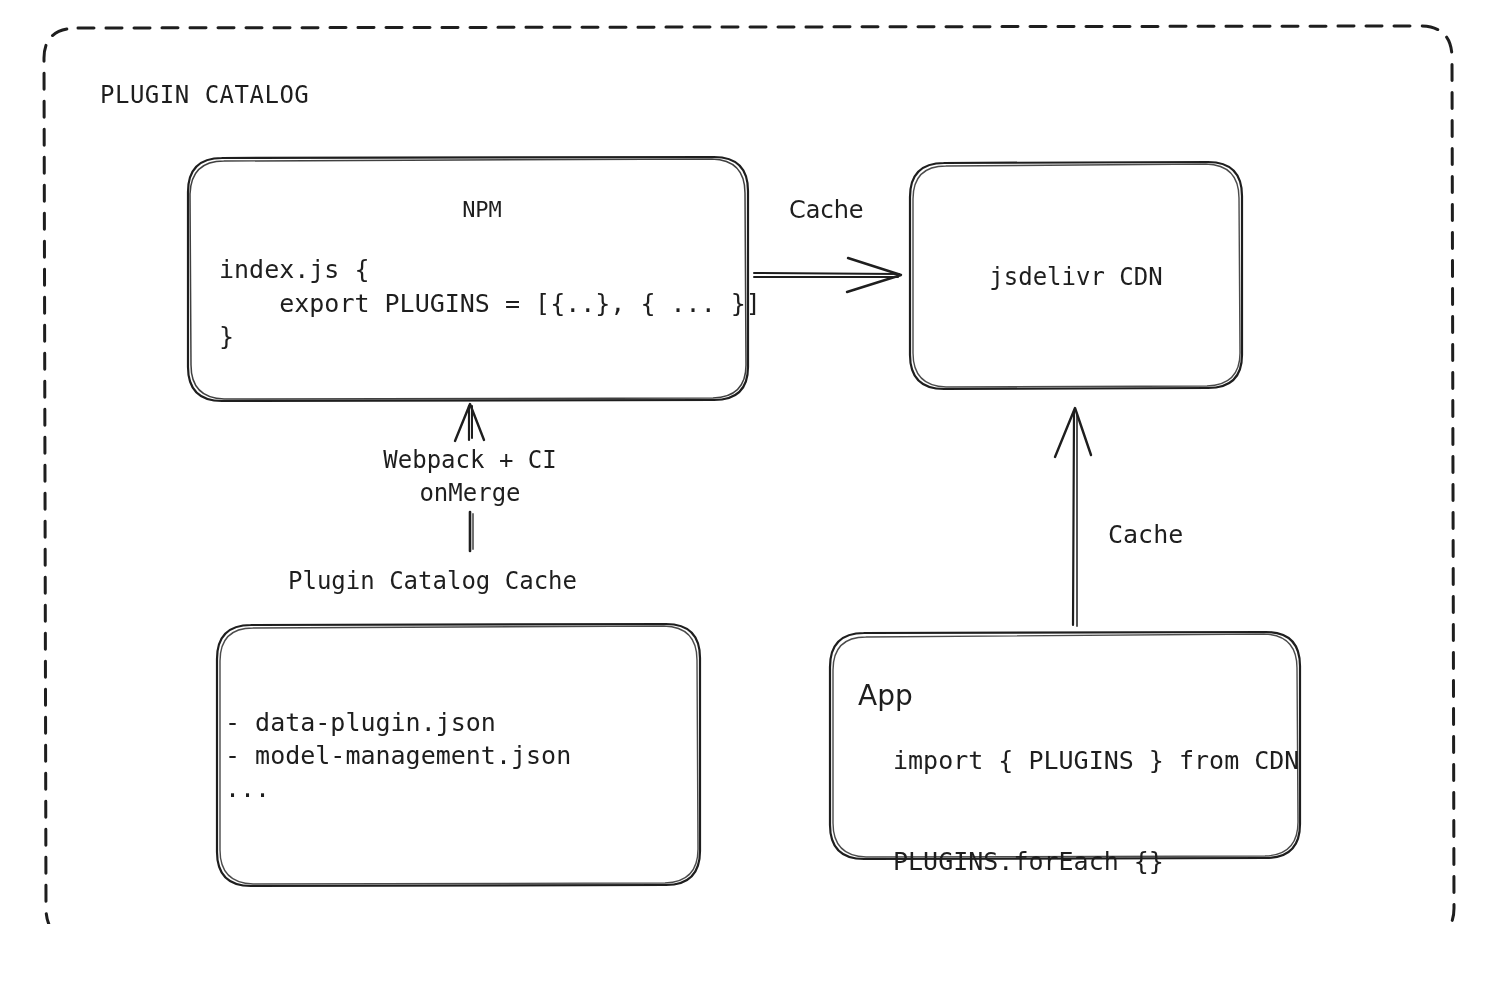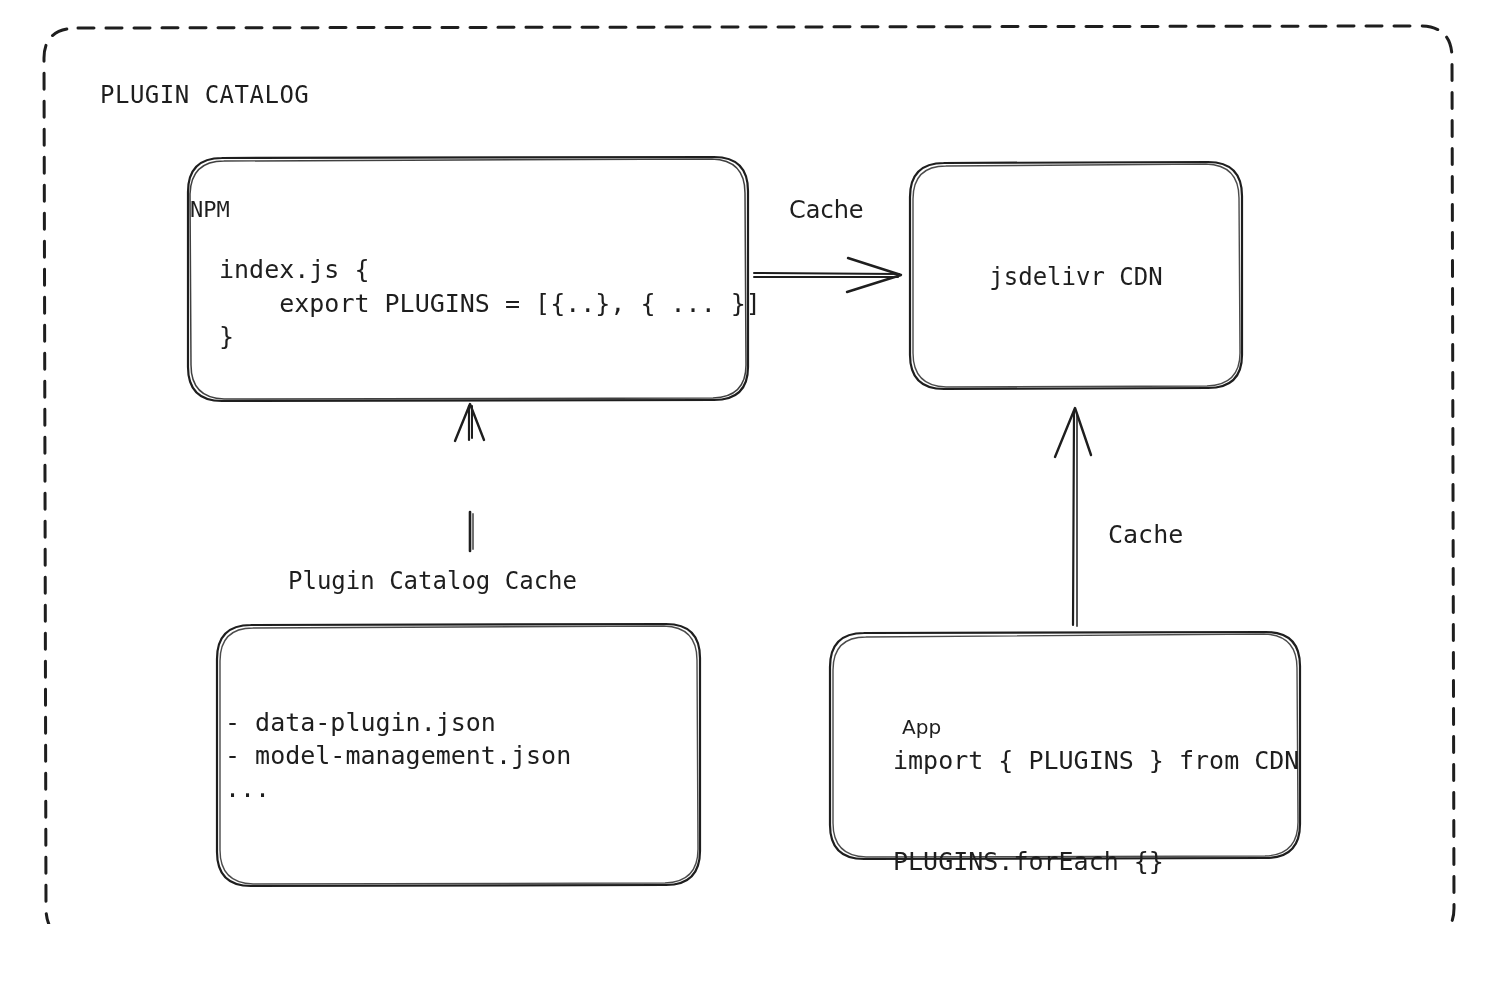--- a/index.html
+++ b/index.html
@@ -40,23 +40,24 @@
   
   #container-title {
     left: 100px;
     top: 80px;
     font-size: 24px;
     letter-spacing: 0.5px;
   }
 
   
   #npm-title {
-    left: 190px;
+    left: 202px;
     top: 195px;
     width: 560px;
+    text-align: center;
     font-size: 22px;
   }
   #npm-code {
     left: 219px;
     top: 253px;
     font-size: 25px;
     line-height: 1.34;
   }
 
   
@@ -97,23 +98,22 @@
   #repo-list {
     left: 225px;
     top: 706px;
     font-size: 25px;
     line-height: 1.32;
   }
 
   
   #app-title {
     left: 858px;
-    top: 714px;
-    font-size: 20px;
-    margin-left: 44px;
+    top: 678px;
+    font-size: 28px;
   }
   #app-code {
     left: 855px;
     top: 736px;
     font-size: 25px;
     line-height: 2.02;
     margin-left: 38px;
   }
 </style>
 </head>
@@ -173,20 +173,22 @@
   <div class="txt mono" id="npm-title">NPM</div>
 
   <div class="txt mono" id="cdn-title">jsdelivr CDN</div>
 
   <div class="txt mono" id="npm-code">index.js {
     export PLUGINS = [{..}, { ... }]
 }</div>
 
   <div class="txt sans" id="cache-label">Cache</div>
 
+  <div class="txt mono" id="webpack-label">Webpack + CI
+onMerge</div>
 
   <div class="txt mono" id="import-label">Cache</div>
 
   <div class="txt mono" id="repo-title">Plugin Catalog Cache</div>
 
   <div class="txt mono" id="repo-list">- data-plugin.json
 - model-management.json
 ...</div>
 
   <div class="txt sans" id="app-title">App</div>

